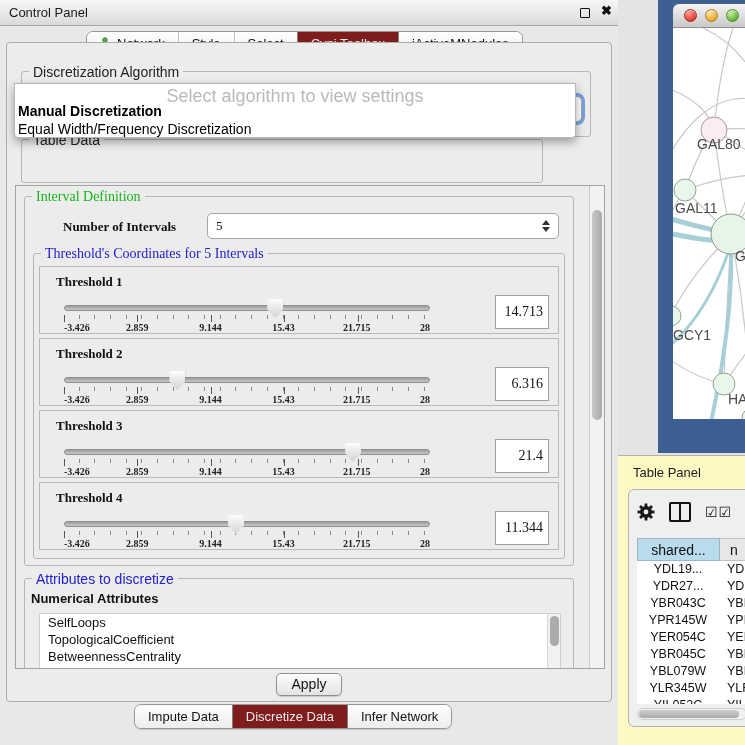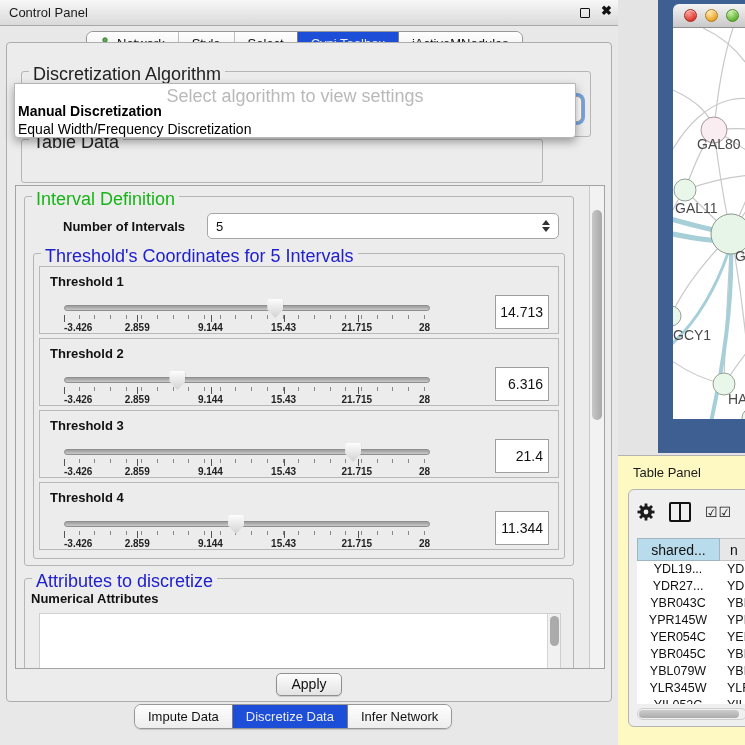--- a/index.html
+++ b/index.html
@@ -14,31 +14,31 @@
   .cp-title { position:absolute; left:9px; top:5px; font-size:13px; color:#1a1a1a; }
   .win-float { position:absolute; right:28px; top:8px; width:10px; height:10px; border:1.5px solid #111; border-radius:1px; cursor:pointer;}
   .win-close { position:absolute; right:6px; top:3px; font-size:13px; font-weight:bold; color:#111; cursor:pointer;}
 
   .seg-group { position:absolute; display:flex; border:1px solid #979797; border-radius:7px; overflow:hidden;
     box-shadow:0 1px 1px rgba(0,0,0,.15); }
   .seg { padding:0 13px; height:23px; line-height:23px; font-size:13px; color:#111;
     background:linear-gradient(#fefefe,#ededed); border-left:1px solid #bdbdbd; white-space:nowrap; cursor:pointer;
     display:flex; align-items:center; gap:5px;}
   .seg:first-child { border-left:none; }
-  .seg.sel { background:#1d4ed8; color:#ececec; border-left-color:#7e7e7e; }
+  .seg.sel { background:#7f1d1d; color:#ececec; border-left-color:#7e7e7e; }
   .seg.sel + .seg { border-left-color:#7e7e7e; }
   #top-tabs { left:86px; top:31px; }
   #bottom-tabs { left:134px; top:704px; }
 
   .main-panel { position:absolute; left:6px; top:42px; width:606px; height:660px;
     background:#ececec; border:1px solid #adadad; border-radius:4px; }
 
   .groupbox { position:absolute; border:1px solid #b6b6b6; border-radius:3px; }
   .group-title { position:absolute; top:-8px; left:7px; background:#ececec; padding:0 4px;
-    font-size:18px; white-space:nowrap; }
+    font-size:14px; white-space:nowrap; }
   .gt-green { color:#17b417; }
   .gt-blue  { color:#2020cc; }
   .gt-dark  { color:#222; }
 
   .combo { position:absolute; background:#fff; border:1px solid #a6a6a6; border-radius:5px;
     font-size:13px; color:#111; display:flex; align-items:center; padding:0 8px; cursor:pointer; }
   .combo .arrows { position:absolute; right:7px; top:50%; transform:translateY(-50%); width:9px; height:12px; }
   .combo .arrows .up { position:absolute; top:0; left:0; width:0; height:0;
     border-left:4.5px solid transparent; border-right:4.5px solid transparent; border-bottom:5px solid #333; }
   .combo .arrows .dn { position:absolute; bottom:0; left:0; width:0; height:0;
@@ -54,21 +54,21 @@
 
   
   .scrollpane { position:absolute; left:8px; top:142px; width:590px; height:484px;
     border:1px solid #a3a3a3; background:#ececec; overflow:hidden; }
   .vscroll { position:absolute; right:0; top:0; width:15px; height:100%; background:#f2f2f2; border-left:1px solid #c9c9c9; }
   .vscroll .thumb { position:absolute; left:2px; top:24px; width:10px; height:210px; border-radius:6px;
     background:linear-gradient(to right,#c7c7c7,#a9a9a9); cursor:pointer;}
 
   .threshold-box { position:relative; border:1px solid #b9b9b9; background:#ececec; margin:0 0 4px 0;
     height:68px; }
-  .th-label { position:absolute; left:10px; top:7px; font-size:13px; font-weight:bold; color:#111; }
+  .th-label { position:absolute; left:16px; top:7px; font-size:13px; font-weight:bold; color:#111; }
   .slider-zone { position:absolute; left:24px; top:32px; width:366px; height:34px; }
   .slider-track { position:absolute; left:0; right:0; top:6px; height:6px; border-radius:4px;
     background:linear-gradient(#9c9c9c,#c9c9c9); border:1px solid #8f8f8f; }
   .slider-thumb { position:absolute; top:0; width:16px; height:19px; margin-left:-8px;
     background:linear-gradient(#fdfdfd,#d2d2d2);
     clip-path:polygon(8% 0,92% 0,100% 12%,100% 55%,50% 100%,0 55%,0 12%);
     filter:drop-shadow(0 0 1px #777); cursor:pointer; z-index:2;}
   .ticks { position:absolute; left:0; right:0; top:16px; height:7px;
     background:
       repeating-linear-gradient(to right,#555 0 1px,transparent 1px 20%),
@@ -176,21 +176,21 @@
       <div class="algo-opt sel">Manual Discretization</div>
       <div class="algo-opt">Equal Width/Frequency Discretization</div>
     </div>
 
     <div class="groupbox" style="left:14px; top:96px; width:522px; height:44px;">
       <span class="group-title gt-dark">Table Data</span>
     </div>
 
     <div class="scrollpane">
 
-      <div class="groupbox" style="left:8px; top:10px; width:550px; height:370px;">
+      <div class="groupbox" style="left:8px; top:10px; width:550px; height:370px;font-family:Liberation Serif, serif;">
         <span class="group-title gt-green">Interval Definition</span>
 
         <div style="position:absolute; left:38px; top:22px; font-size:13px; font-weight:bold; color:#111;">Number of Intervals</div>
         <div class="combo" style="left:182px; top:16px; width:352px; height:26px;">
           <span>5</span>
           <span class="arrows">
               <span class="up"></span>
               <span class="dn"></span>
             </span>
         </div>
@@ -268,20 +268,25 @@
               <div class="value-box">11.344</div>
             </div>
             </div>
         </div>
       </div>
 
       <div class="groupbox" style="left:8px; top:392px; width:550px; height:120px;">
         <span class="group-title gt-blue">Attributes to discretize</span>
         <div style="position:absolute; left:6px; top:12px; font-size:13px; font-weight:bold; color:#111;">Numerical Attributes</div>
         <div class="listbox" style="left:14px; top:34px; width:522px; height:58px;">
+          <div>
+              <div class="item">SelfLoops</div>
+              <div class="item">TopologicalCoefficient</div>
+              <div class="item">BetweennessCentrality</div>
+            </div>
           <div class="list-vscroll">
               <div class="thumb"></div>
             </div>
         </div>
       </div>
 
       <div class="vscroll">
           <div class="thumb"></div>
         </div>
     </div>

